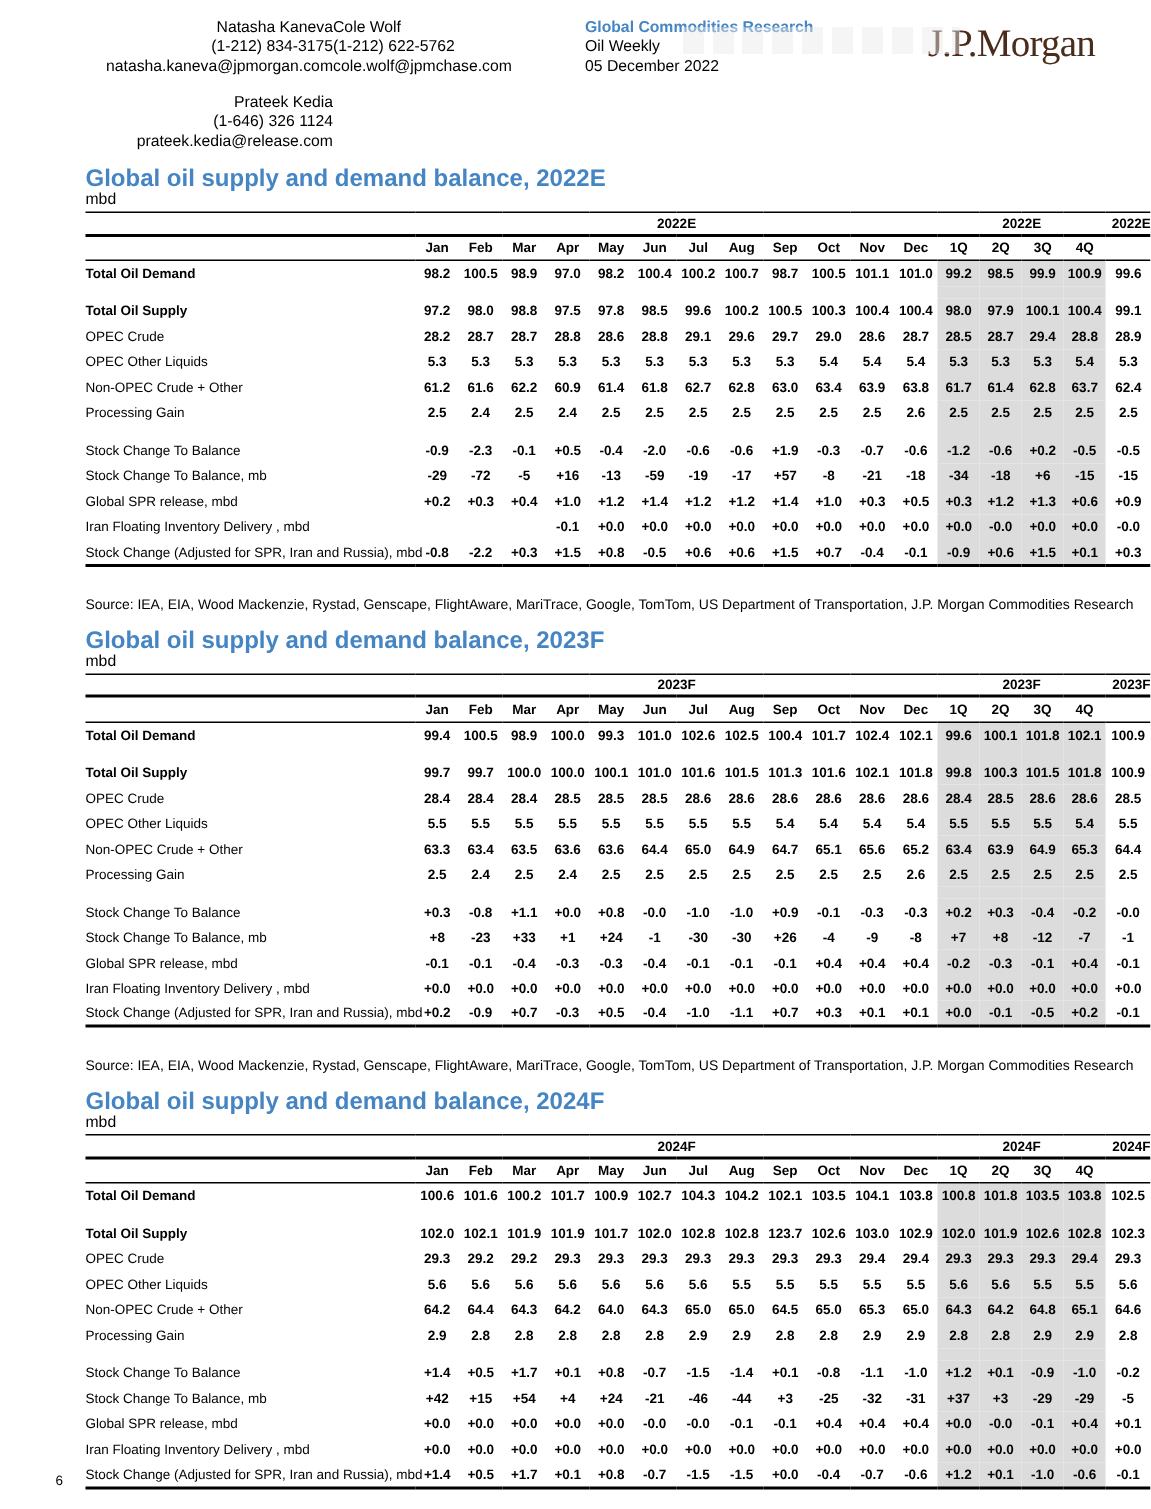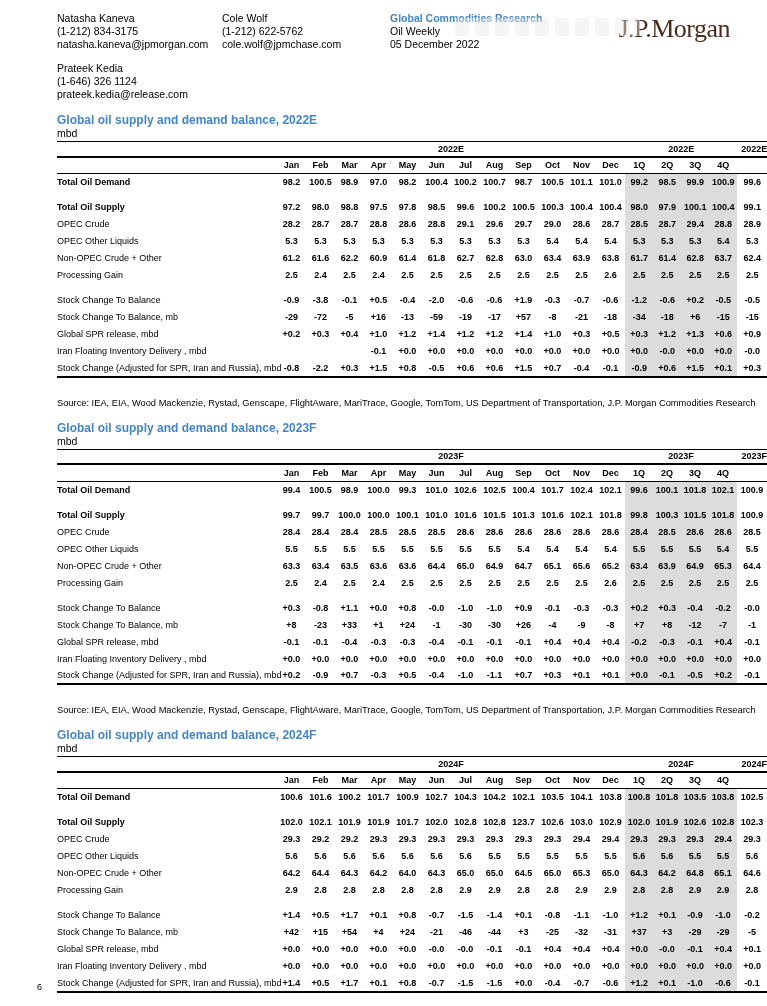--- a/index.html
+++ b/index.html
@@ -11,21 +11,21 @@
     position: relative;
   }
   .page { width: 767px; height: 1006px; position: relative; }
 
   
   .hdr {
     display: flex;
     padding: 12px 37px 0 57px;
     position: relative;
   }
-  .hdr-col1 { width: 165px; }
+  .hdr-col1 { width: 165px; text-align: right; }
   .hdr-col2 { width: 168px; }
   .hdr-col3 { width: 190px; }
   .author { font-size: 10.5px; line-height: 13px; }
   .author + .author { margin-top: 11px; }
   .author .a-name, .author .a-phone, .author .a-email { display: block; }
   .pub-info { font-size: 10.5px; line-height: 13px; }
   .pub-label { color: #4585c4; font-weight: bold; }
   .logo {
     font-family: "Liberation Serif", serif;
     font-size: 26px;
@@ -38,21 +38,21 @@
   .watermark {
     position: absolute;
     left: 455px; top: 18px; width: 185px; height: 18px;
     background: repeating-linear-gradient(90deg,#e9e9e9 0 14px,#ffffff 14px 20px);
     opacity: 0.45;
   }
 
   
   .content { padding: 0 0 0 57px; }
   .tbl-block { margin-top: 12px; }
-  .tbl-title { color: #4585c4; font-weight: bold; font-size: 12px; line-height: 14px; }
+  .tbl-title { color: #4585c4; font-weight: bold; font-size: 16px; line-height: 14px; }
   .tbl-unit  { font-size: 10.5px; line-height: 12px; margin-bottom: 2px; }
 
   table.balance {
     border-collapse: collapse;
     table-layout: fixed;
     width: 710px;
   }
   table.balance td, table.balance th {
     font-size: 9px;
     padding: 0;
@@ -342,21 +342,21 @@
               <td></td>
               <td class="q"></td>
               <td class="q"></td>
               <td class="q"></td>
               <td class="q"></td>
               <td></td>
             </tr>
             <tr class="data-row">
               <td class="lbl">Stock Change To Balance</td>
               <td class="val">-0.9</td>
-              <td class="val">-3.8</td>
+              <td class="val">-2.3</td>
               <td class="val">-0.1</td>
               <td class="val">+0.5</td>
               <td class="val">-0.4</td>
               <td class="val">-2.0</td>
               <td class="val">-0.6</td>
               <td class="val">-0.6</td>
               <td class="val">+1.9</td>
               <td class="val">-0.3</td>
               <td class="val">-0.7</td>
               <td class="val">-0.6</td>

